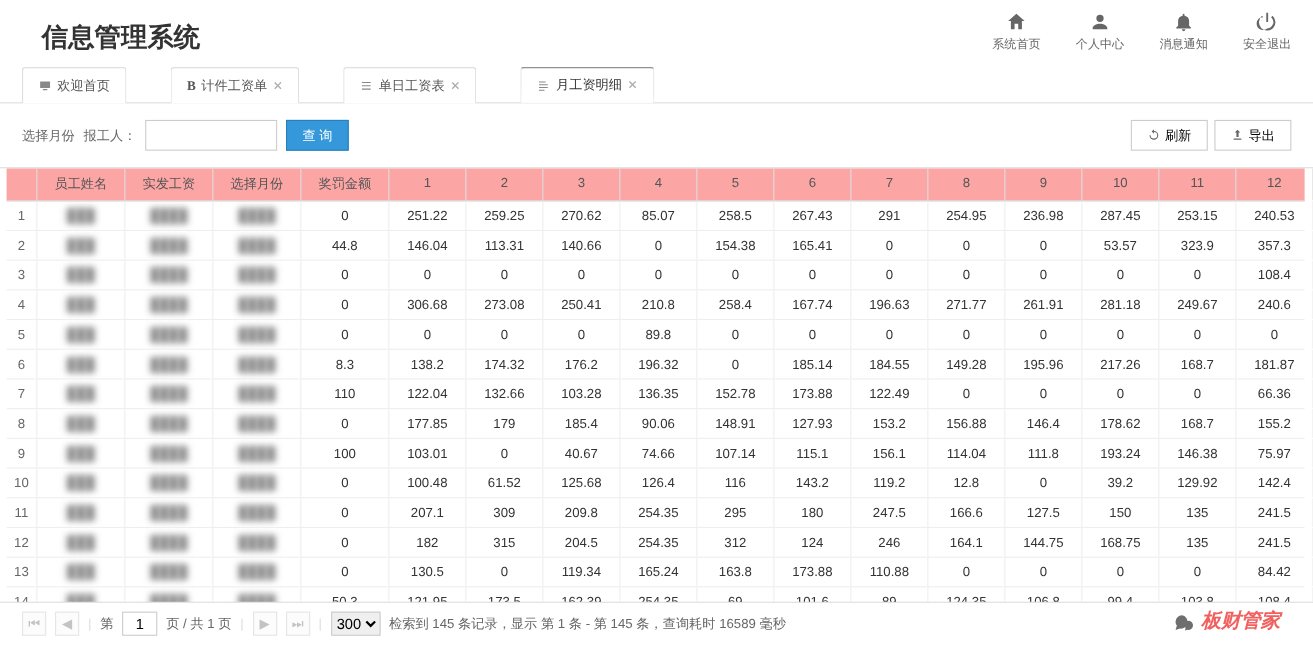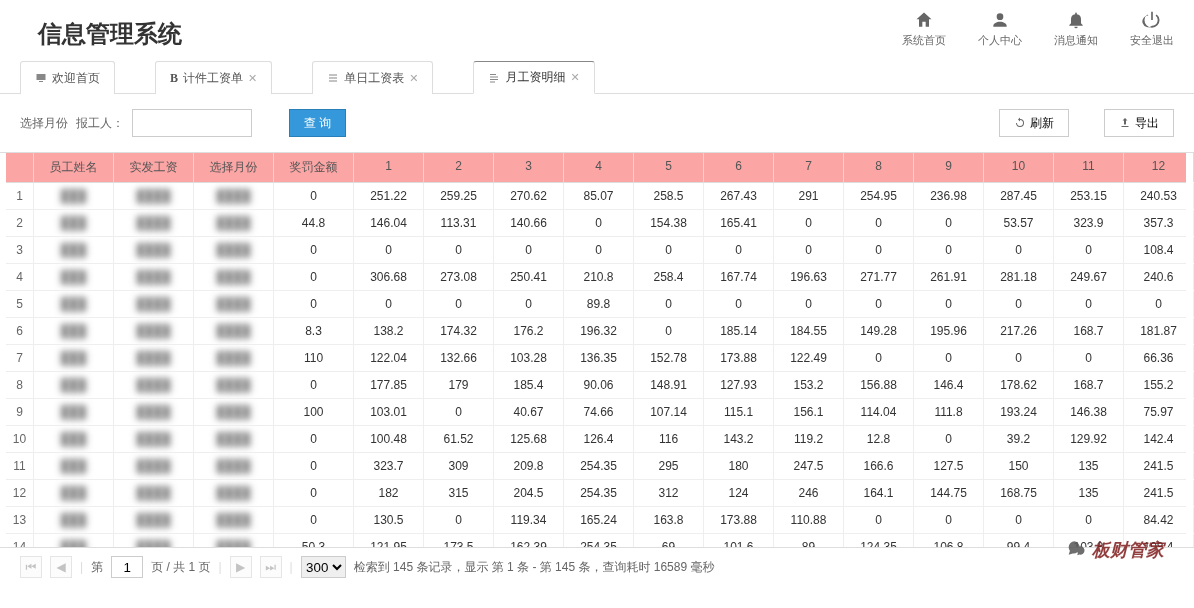--- a/index.html
+++ b/index.html
@@ -15,37 +15,37 @@
 .tab-close { color: #aaa; font-size: 11px; }
 .tab-icon { width: 12px; height: 12px; fill: #888; }
 .filter-bar { display: flex; align-items: center; padding: 0 20px 15px 20px; gap: 8px; }
 .filter-right { margin-left: auto; display: flex; gap: 6px; }
 .label { font-size: 12px; color: #666; }
 .input { border: 1px solid #ccc; padding: 5px 8px; height: 28px; font-size: 12px; }
 .input-date { width: 115px; position: relative; display: flex; align-items: center; }
 .input-date input { border: none; outline: none; flex: 1; width: 90px; }
 .cal-icon { width: 14px; height: 14px; fill: #999; }
 .input-text { width: 120px; }
-.btn { border: 1px solid #ccc; background: #fff; padding: 5px 14px; height: 28px; cursor: pointer; font-size: 12px; display: inline-flex; align-items: center; gap: 4px; margin-left: 29px; }
+.btn { border: 1px solid #ccc; background: #fff; padding: 5px 14px; height: 28px; cursor: pointer; font-size: 12px; display: inline-flex; align-items: center; gap: 4px; }
 .btn-primary { background: #3498db; color: #fff; border-color: #2980b9; }
 .btn .bicon { width: 12px; height:12px; fill: #666; }
 .table-wrap { padding: 0 6px; position: relative; height: 395px; overflow: hidden; border-top: 1px solid #ddd; }
 .tgrid { width: 1180px; }
 .thead, .trow, .tfoot { display: grid; grid-template-columns: 28px 80px 80px 80px 80px 70px 70px 70px 70px 70px 70px 70px 70px 70px 70px 70px 70px 40px; border-bottom: 1px solid #eee; }
 .thead { background: #fca5a5; border-bottom: 1px solid #ddd; }
 .th, .td { padding: 6px 4px; text-align: center; font-size: 12px; border-right: 1px solid #eee; white-space: nowrap; overflow: hidden; }
 .th { font-weight: normal; color: #555; border-right: 1px solid #ddd; text-align: center; }
 .td.blur { color: transparent; text-shadow: 0 0 6px rgba(100,100,100,0.7); }
 .td.idx { color: #666; }
 .pager { display: flex; align-items: center; gap: 8px; padding: 8px 20px; border-top: 1px solid #ddd; font-size: 12px; color: #666; }
 .pager-btn { width: 22px; height: 22px; border: 1px solid #ccc; background: #fafafa; display: inline-flex; align-items: center; justify-content: center; cursor: pointer; color: #888; }
 .pager-btn.disabled { opacity: .5; cursor: default; }
 .pager input { width: 32px; height: 22px; border: 1px solid #ccc; text-align: center; }
 .pager select { height: 22px; border: 1px solid #ccc; text-align: center; }
-.watermark { position: absolute; right: 30px; bottom: 46px; font-size: 18px; font-weight: bold; color: #7f1d1d; opacity: 0.85; font-style: italic; display: flex; align-items: flex-start; gap: 5px; }
+.watermark { position: absolute; right: 30px; bottom: 32px; font-size: 18px; font-weight: bold; color: #ef4444; opacity: 0.85; font-style: italic; display: flex; align-items: flex-end; gap: 5px; }
 .watermark svg { width: 20px; height: 20px; fill: #555; }
 .sep { color: #ddd; }
 </style>
 </head>
 <body>
 
 <div class="header">
   <div class="app-title">信息管理系统</div>
   <div class="header-nav">
     <div class="nav-item">
@@ -335,21 +335,21 @@
           <div class="td">39.2</div>
           <div class="td">129.92</div>
           <div class="td">142.4</div>
         </div>
         <div class="trow">
           <div class="td idx">11</div>
           <div class="td blur">███</div>
           <div class="td blur">████</div>
           <div class="td blur">████</div>
           <div class="td">0</div>
-          <div class="td">323.7</div>
+          <div class="td">207.1</div>
           <div class="td">309</div>
           <div class="td">209.8</div>
           <div class="td">254.35</div>
           <div class="td">295</div>
           <div class="td">180</div>
           <div class="td">247.5</div>
           <div class="td">166.6</div>
           <div class="td">127.5</div>
           <div class="td">150</div>
           <div class="td">135</div>

